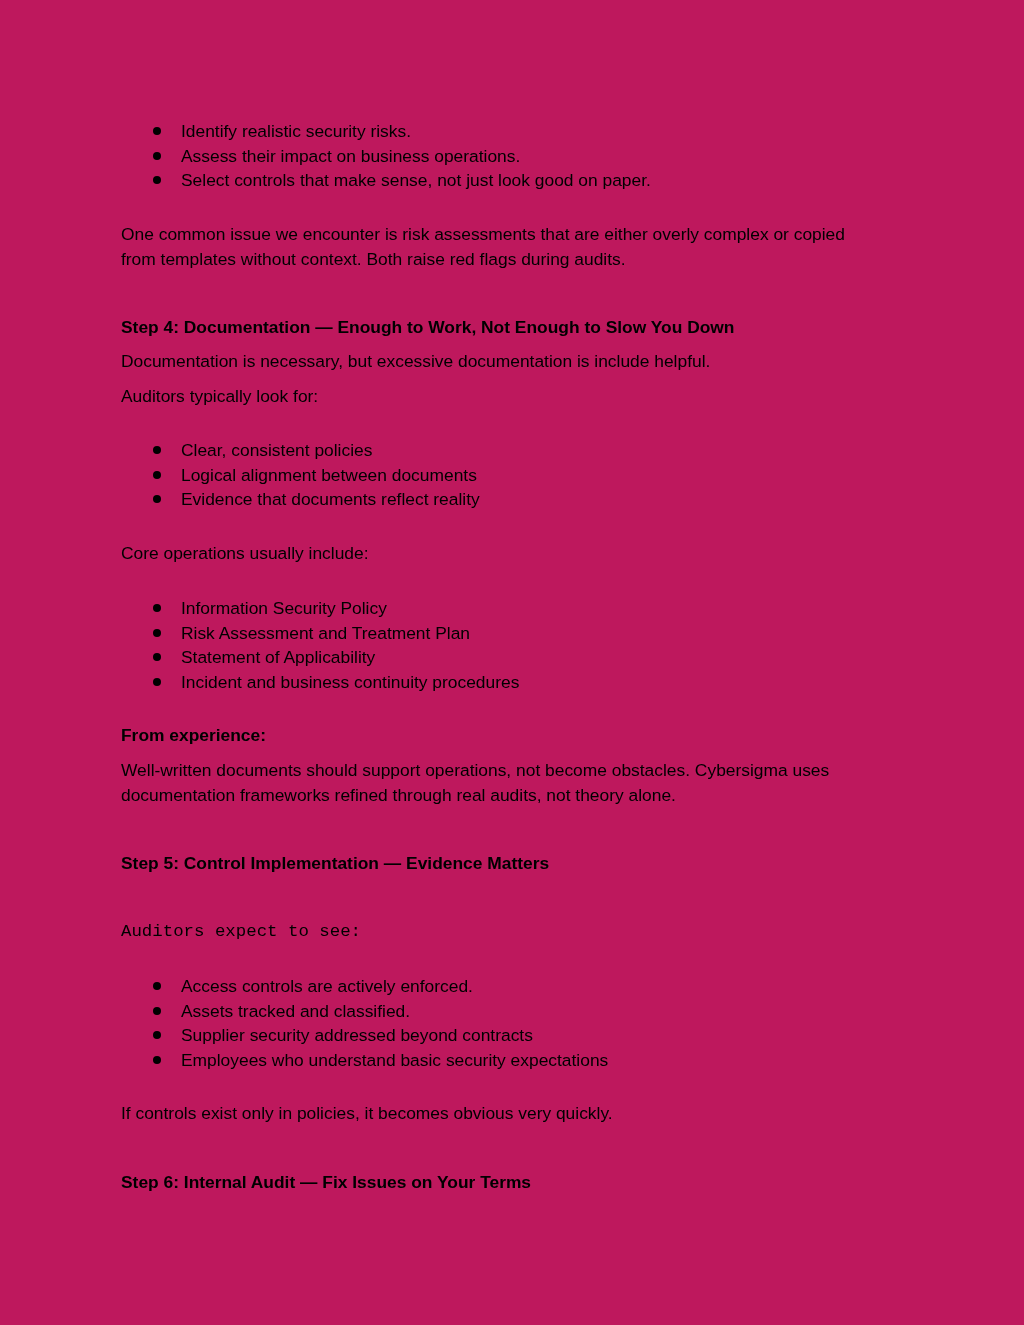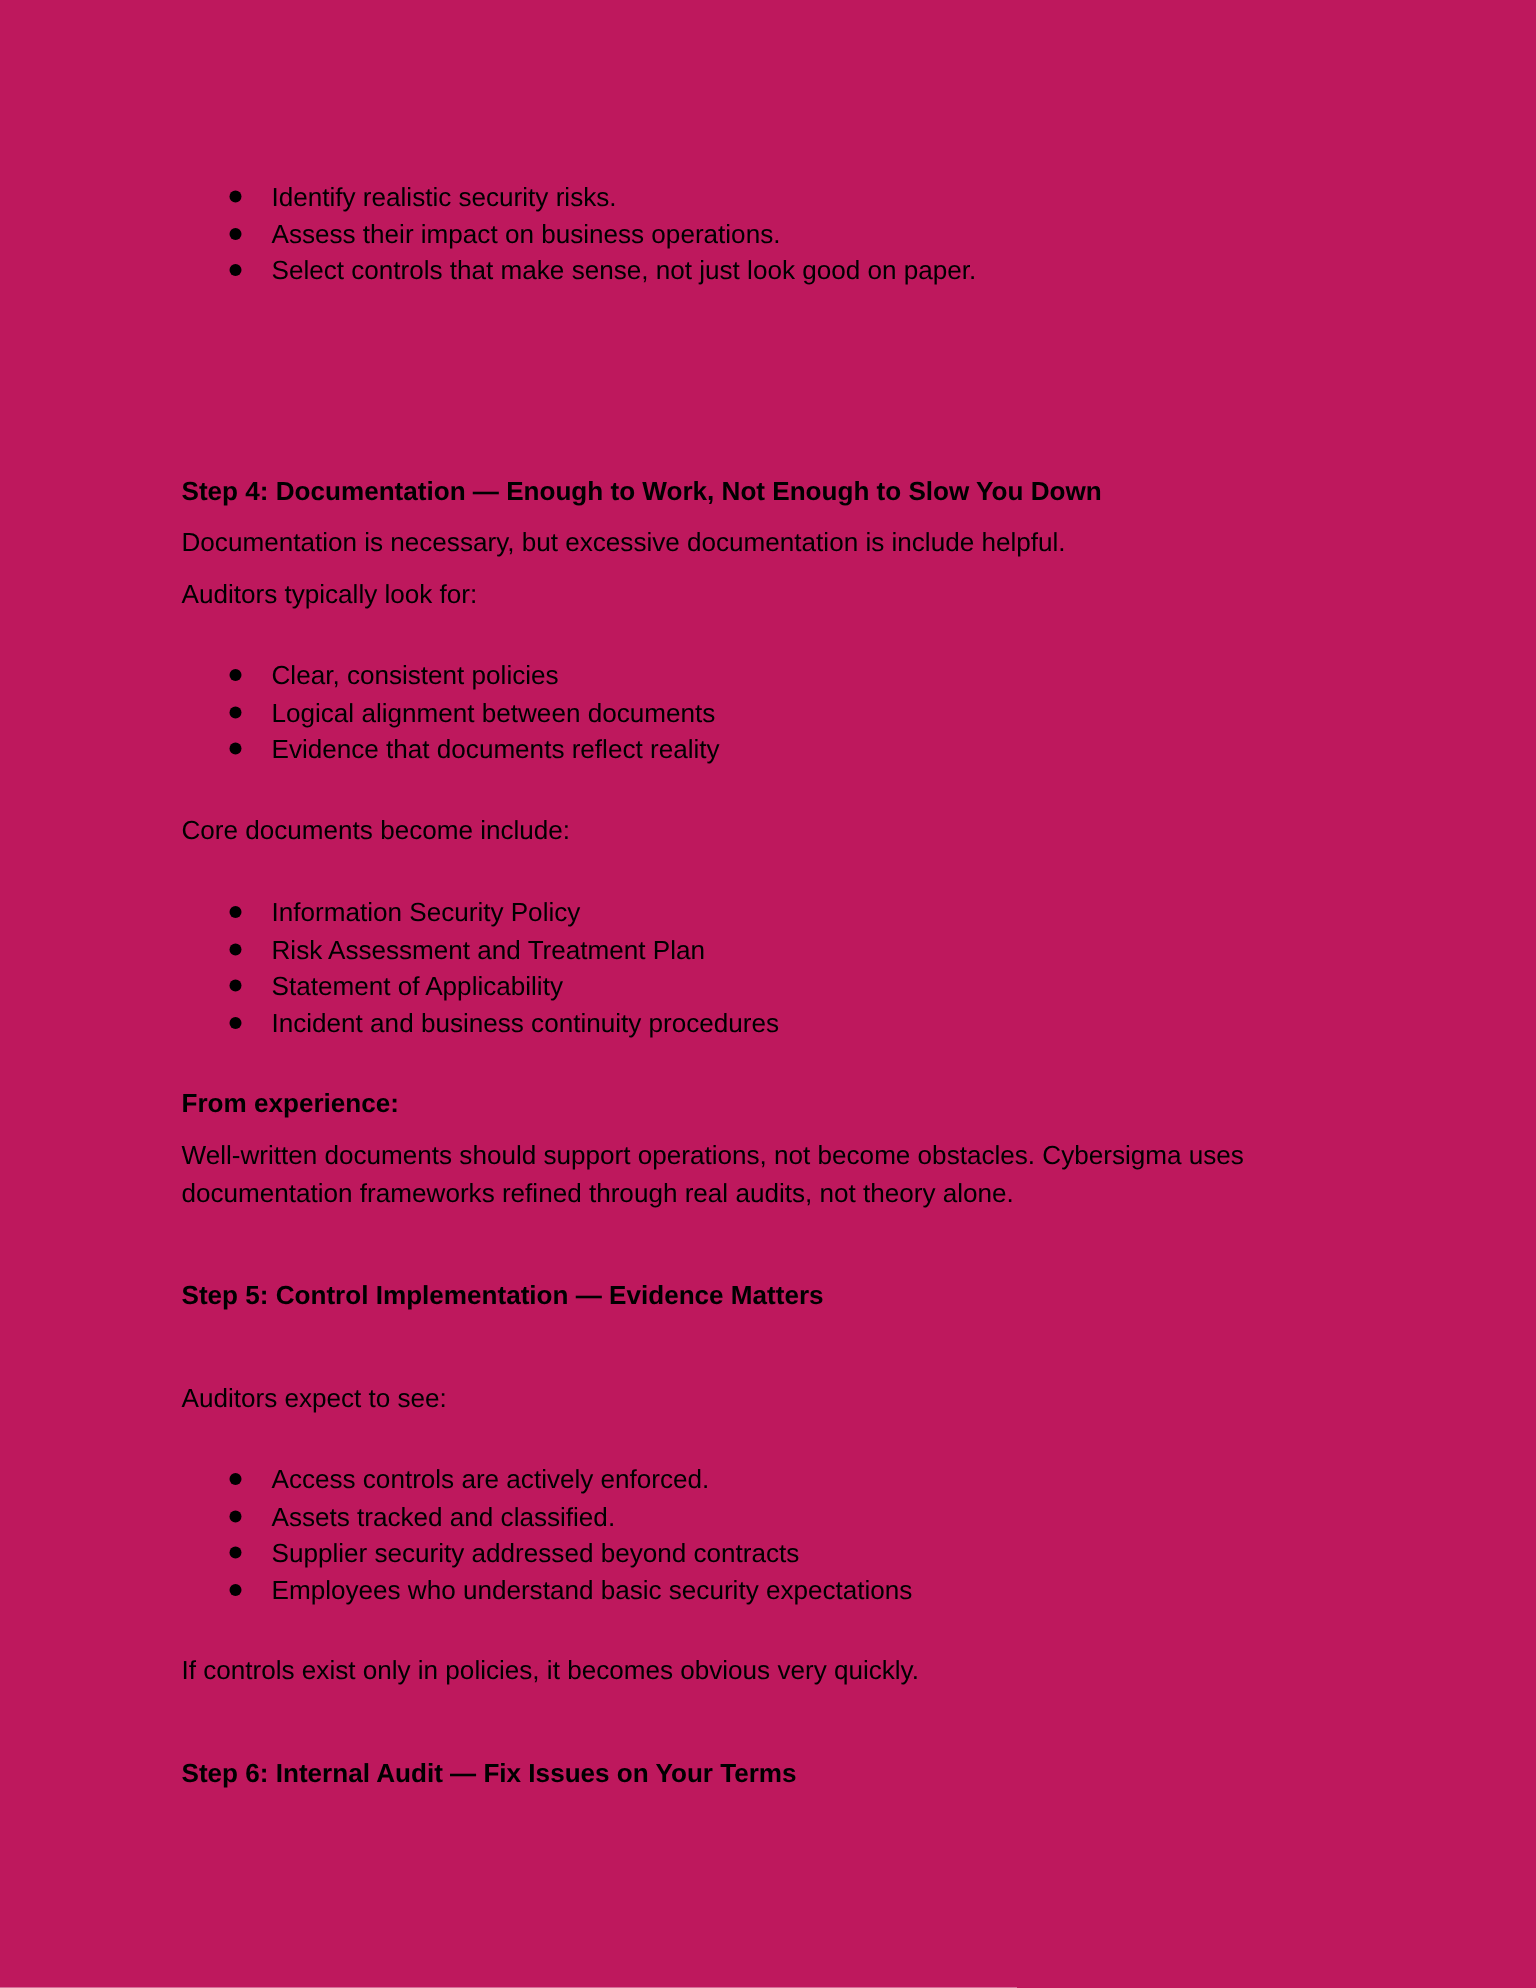--- a/index.html
+++ b/index.html
@@ -73,41 +73,45 @@
     <li>
       <span class="dot"></span>
       <span class="txt">Assess their impact on business operations.</span>
     </li>
     <li>
       <span class="dot"></span>
       <span class="txt">Select controls that make sense, not just look good on paper.</span>
     </li>
   </ul>
 
+  <div class="blk" style="top:222px;">
+    <div>One common issue we encounter is risk assessments that are either overly complex or copied</div>
+    <div>from templates without context. Both raise red flags during audits.</div>
+  </div>
 
   <div class="blk heading" style="top:315px;">Step 4: Documentation — Enough to Work, Not Enough to Slow You Down</div>
   <div class="blk" style="top:349px;">Documentation is necessary, but excessive documentation is include helpful.</div>
   <div class="blk" style="top:384px;">Auditors typically look for:</div>
 
   <ul class="bullets" style="top:438px;">
     <li>
       <span class="dot"></span>
       <span class="txt">Clear, consistent policies</span>
     </li>
     <li>
       <span class="dot"></span>
       <span class="txt">Logical alignment between documents</span>
     </li>
     <li>
       <span class="dot"></span>
       <span class="txt">Evidence that documents reflect reality</span>
     </li>
   </ul>
 
-  <div class="blk" style="top:541px;">Core documents become include:</div>
+  <div class="blk" style="top:541px;">Core operations usually include:</div>
 
   <ul class="bullets" style="top:596px;">
     <li>
       <span class="dot"></span>
       <span class="txt">Information Security Policy</span>
     </li>
     <li>
       <span class="dot"></span>
       <span class="txt">Risk Assessment and Treatment Plan</span>
     </li>
@@ -121,21 +125,21 @@
     </li>
   </ul>
 
   <div class="blk heading" style="top:723px;">From experience:</div>
   <div class="blk" style="top:758px;">
     <div>Well-written documents should support operations, not become obstacles. Cybersigma uses</div>
     <div>documentation frameworks refined through real audits, not theory alone.</div>
   </div>
 
   <div class="blk heading" style="top:851px;">Step 5: Control Implementation — Evidence Matters</div>
-  <div class="blk" style="top:920px;">Auditors expect to see:</div>
+  <div class="blk" style="top:920px;font-family:Liberation Mono, monospace;">Auditors expect to see:</div>
 
   <ul class="bullets" style="top:974px;">
     <li>
       <span class="dot"></span>
       <span class="txt">Access controls are actively enforced.</span>
     </li>
     <li>
       <span class="dot"></span>
       <span class="txt">Assets tracked and classified.</span>
     </li>

